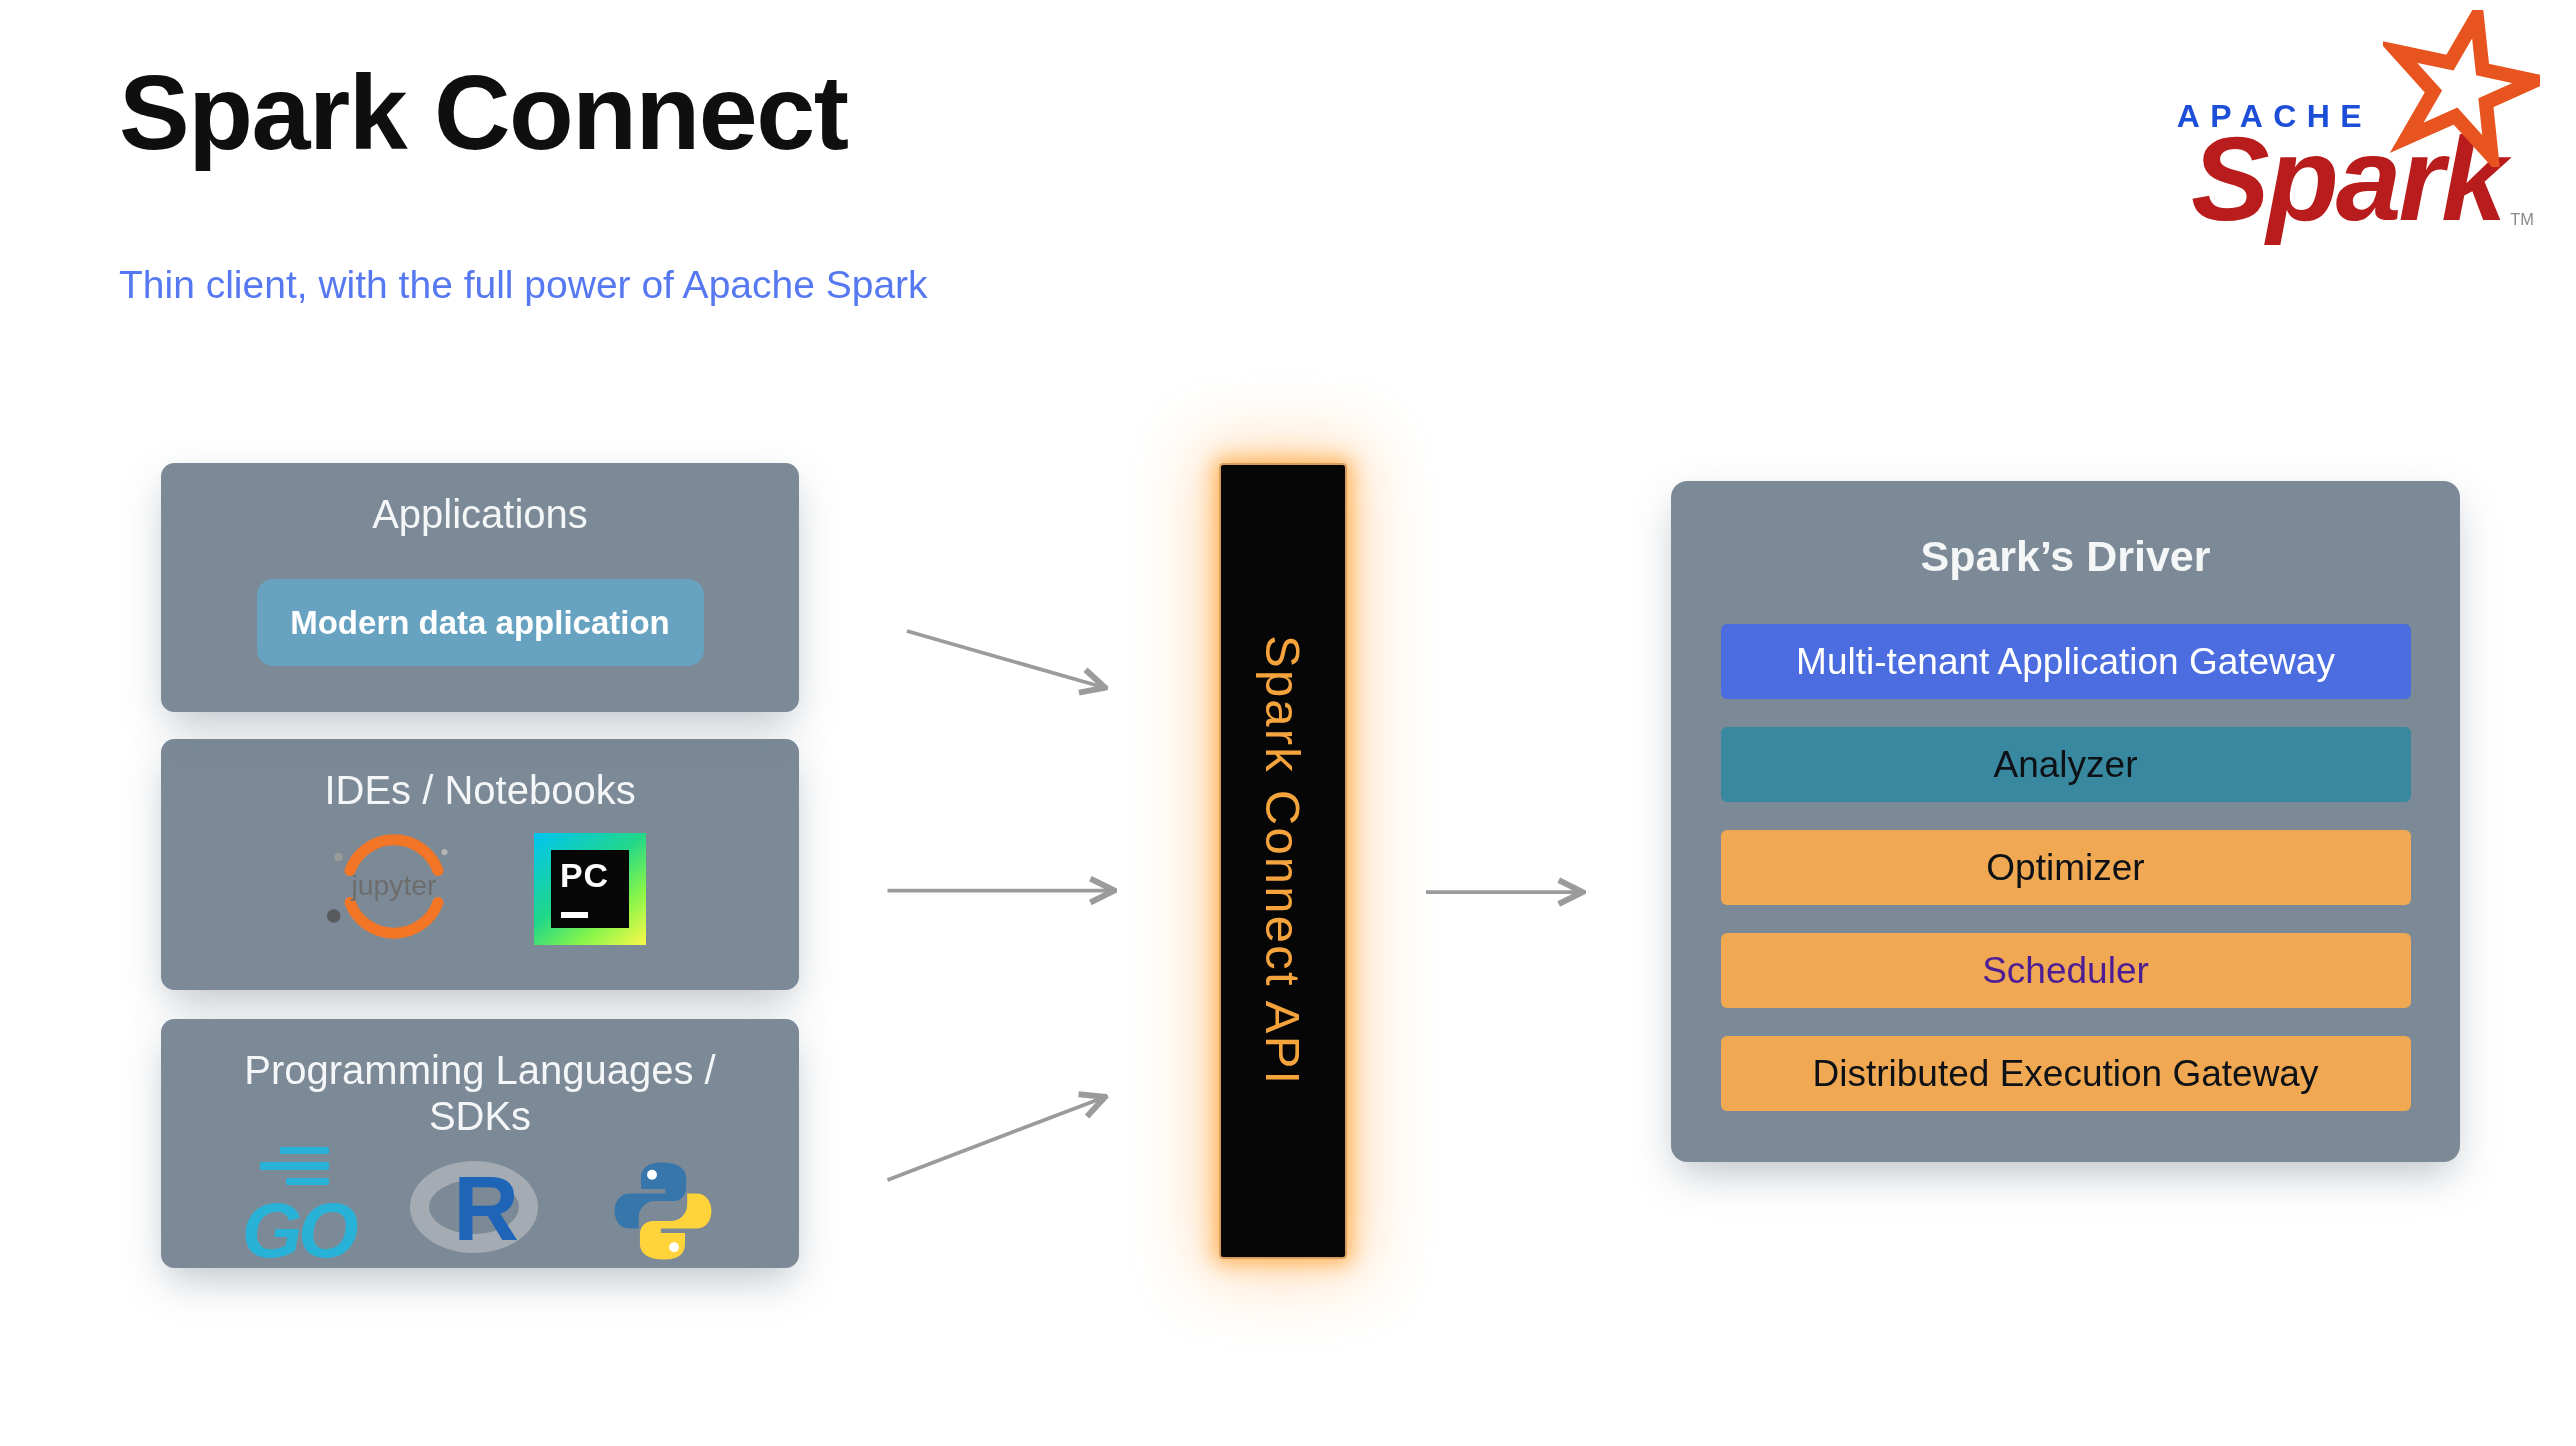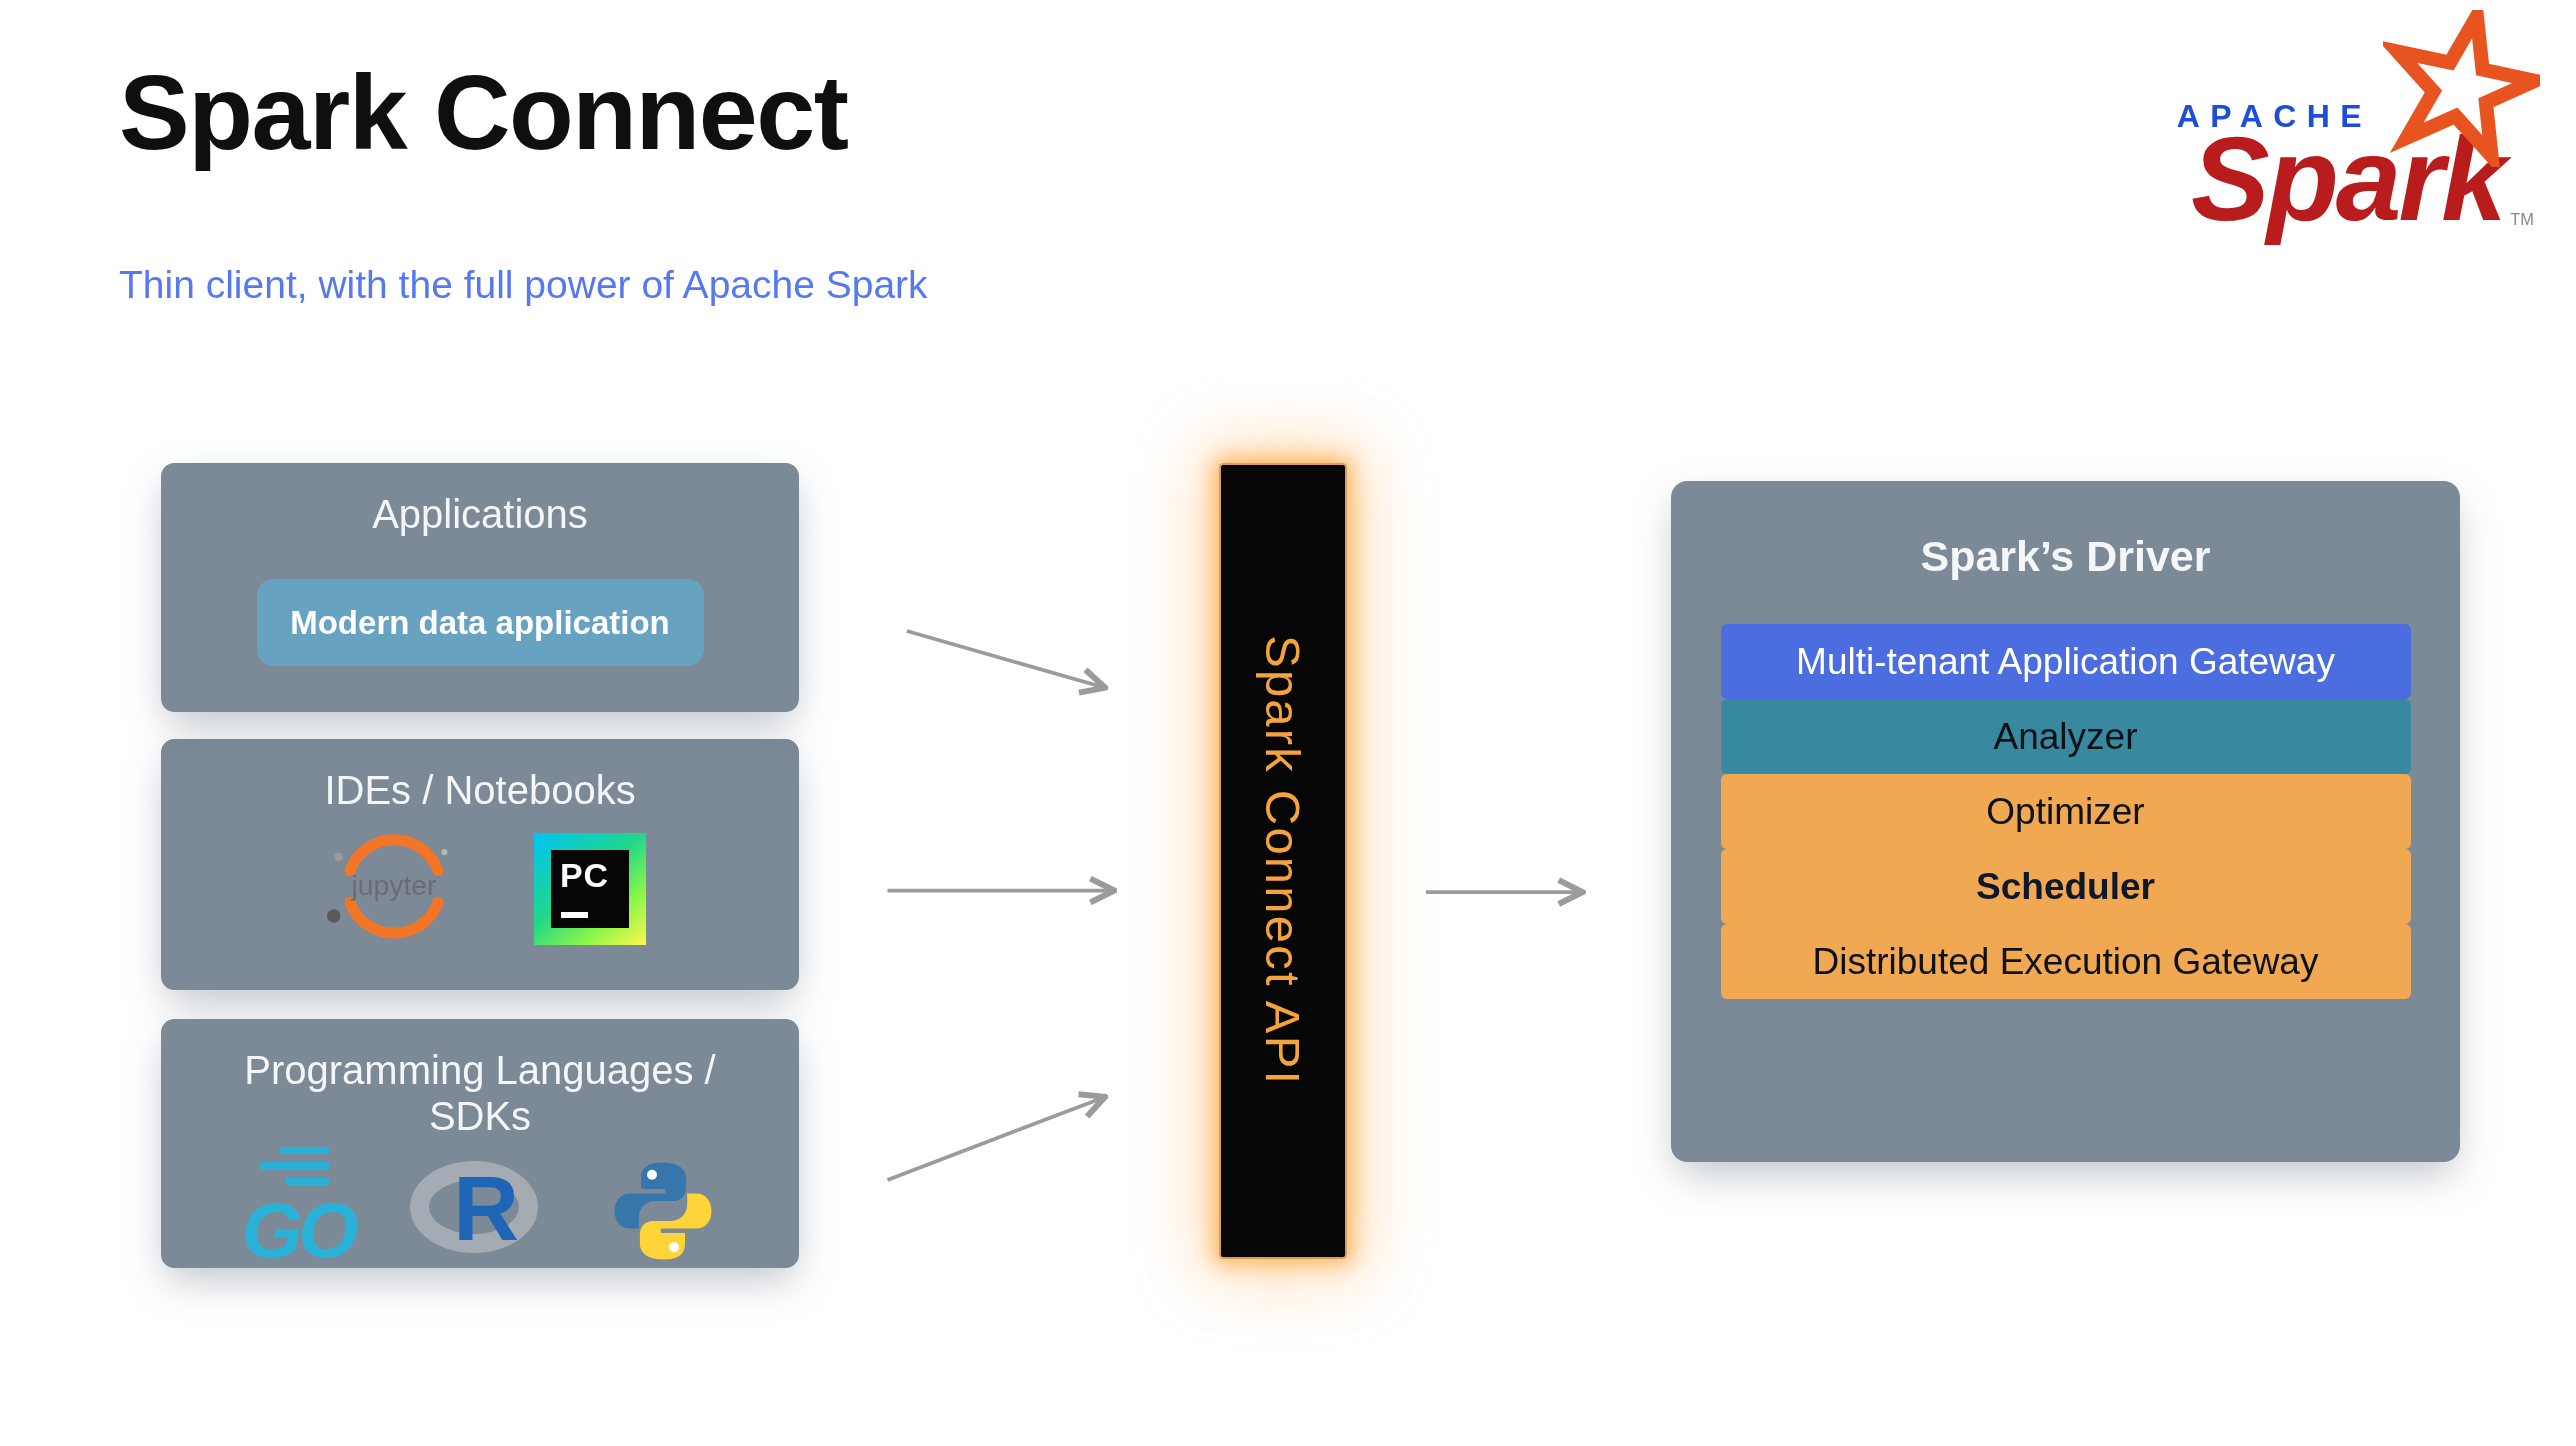--- a/index.html
+++ b/index.html
@@ -116,21 +116,21 @@
     border-radius: 16.4px;
     box-shadow: 0 16.4px 41px -6px rgba(90,105,120,.40);
     box-sizing: border-box;
   }
   .driver-panel h2 {
     margin: 12px; padding-top: 39px; text-align: center;
     color: #f4f6f7; font-size: 43px; font-weight: 600;
   }
   .driver-bars {
     margin: 43px auto 0; width: 690px;
-    display: flex; flex-direction: column; 
+    display: flex; flex-direction: column; gap: 28px;
   }
   .driver-bar {
     height: 75px; border-radius: 6px;
     display: flex; align-items: center; justify-content: center;
     font-size: 37px; font-weight: 500;
   }
 
   
   .arrows { position: absolute; left: 0; top: 0; width: 2576px; height: 1447px; pointer-events: none; }
 </style>
@@ -204,21 +204,21 @@
   <div class="connector" style="background-color: rgb(6, 6, 6);">
     <span class="vtext" style="color: rgb(245, 163, 60);">Spark Connect API</span>
   </div>
 
   <section class="driver-panel" style="background-color: rgb(123, 138, 150);">
     <h2>Spark’s Driver</h2>
     <div class="driver-bars">
       <div class="driver-bar" style="background-color: rgb(75, 109, 224); color: rgb(255, 255, 255);">Multi-tenant Application Gateway</div>
       <div class="driver-bar" style="background-color: rgb(56, 137, 159); color: rgb(14, 17, 22);">Analyzer</div>
       <div class="driver-bar" style="background-color: rgb(240, 168, 82); color: rgb(14, 17, 22);">Optimizer</div>
-      <div class="driver-bar" style="background-color: rgb(240, 168, 82); color: #0f172a; font-weight: bold;">Scheduler</div>
+      <div class="driver-bar" style="background-color: rgb(240, 168, 82); color: #4c1d95;">Scheduler</div>
       <div class="driver-bar" style="background-color: rgb(240, 168, 82); color: rgb(14, 17, 22);">Distributed Execution Gateway</div>
     </div>
   </section>
 
   <svg class="arrows" viewBox="0 0 3454 1940">
     <defs>
       <marker id="arrowhead" viewBox="0 0 10 10" refX="8" refY="5" markerWidth="8" markerHeight="8" orient="auto">
         <path d="M1 1 L9 5 L1 9" fill="none" stroke="#9b9b9b" stroke-width="2"></path>
       </marker>
     </defs>

